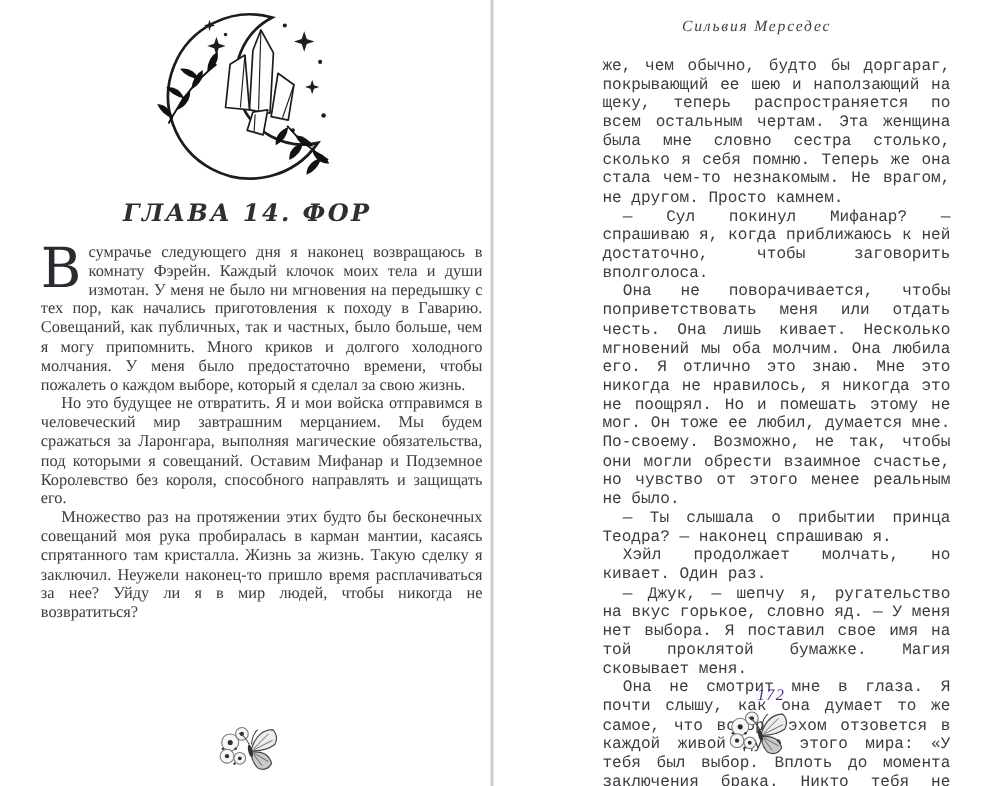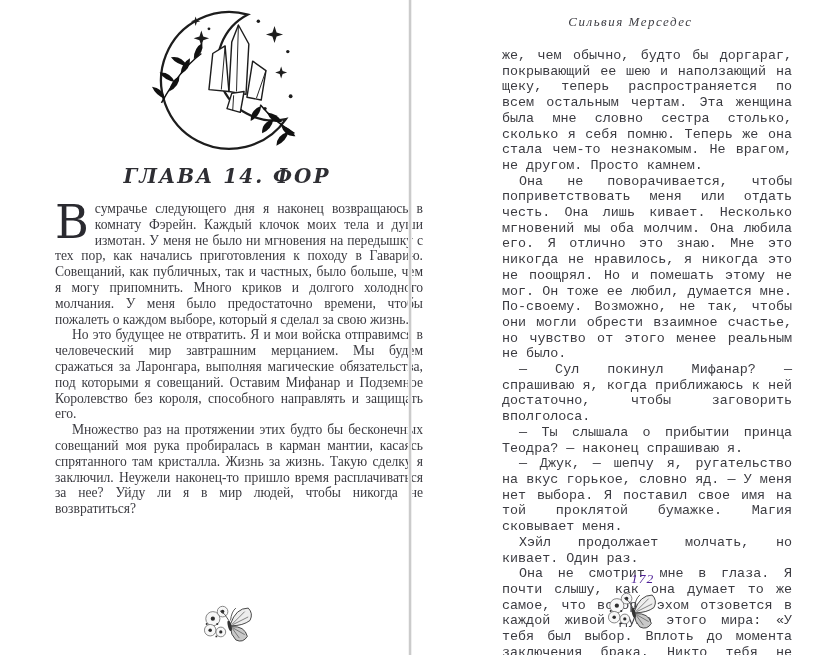--- a/index.html
+++ b/index.html
@@ -7,21 +7,21 @@
     width:820px;height:655px;overflow:hidden;background:#ffffff;
     font-family:"Liberation Serif", serif;color:#3b3b41;
     position:relative;
   }
   .spread{position:absolute;inset:0;}
   .gutter{
     position:absolute;top:0;bottom:0;left:409px;width:2px;
     background:#cbcbcb;box-shadow:1px 0 0 #efefef,-1px 0 0 #f3f3f3;
   }
   .page{position:absolute;top:0;bottom:0;background:#fff;}
-  .page-left{left:0;width:412px;margin-left:21px;}
+  .page-left{left:0;width:412px;}
   .page-right{left:411px;width:409px;margin-left:15px;}
 
   
   .illustration-wrap{margin-top:6px;text-align:center;}
   .chapter-title{
     text-align:center;
     font-family:"DejaVu Serif", serif;
     font-style:italic;font-weight:bold;
     font-size:20px;letter-spacing:2px;color:#2e2e33;
     margin-top:2px;
@@ -164,25 +164,25 @@
   </div>
 
   <div class="gutter"></div>
 
   <div class="page page-right">
 
     <div class="running-header">Сильвия Мерседес</div>
 
     <div class="body-col-right">
       <p class="no-indent">же, чем обычно, будто бы доргараг, покрывающий ее шею и наползающий на щеку, теперь распространяется по всем остальным чертам. Эта женщина была мне словно сестра столько, сколько я себя помню. Теперь же она стала чем-то незнакомым. Не врагом, не другом. Просто камнем.</p>
+      <p>— Сул покинул Мифанар? — спрашиваю я, когда приближаюсь к ней достаточно, чтобы заговорить вполголоса.</p>
       <p>Она не поворачивается, чтобы поприветствовать меня или отдать честь. Она лишь кивает. Несколько мгновений мы оба молчим. Она любила его. Я отлично это знаю. Мне это никогда не нравилось, я никогда это не поощрял. Но и помешать этому не мог. Он тоже ее любил, думается мне. По-своему. Возможно, не так, чтобы они могли обрести взаимное счастье, но чувство от этого менее реальным не было.</p>
-      <p>— Сул покинул Мифанар? — спрашиваю я, когда приближаюсь к ней достаточно, чтобы заговорить вполголоса.</p>
       <p>— Ты слышала о прибытии принца Теодра? — наконец спрашиваю я.</p>
+      <p>Хэйл продолжает молчать, но кивает. Один раз.</p>
       <p>— Джук, — шепчу я, ругательство на вкус горькое, словно яд. — У меня нет выбора. Я поставил свое имя на той проклятой бумажке. Магия сковывает меня.</p>
-      <p>Хэйл продолжает молчать, но кивает. Один раз.</p>
       <p>Она не смотрит мне в глаза. Я почти слышу, как она думает то же самое, что вскоре эхом отзовется в каждой живой душе этого мира: «У тебя был выбор. Вплоть до момента заключения брака. Никто тебя не заставлял это делать». Что мне сказать в свою защиту? Как мне начать объясняться перед Хэйл, или моим министрами, или хоть кем-то из подданных? Как мне сказать им, что отвергнуть Фэрейн, отослать ее прочь в ее мир — это словно вырвать из груди собственное сердце? Никто из них не поймет. Ибо я — их король.</p>
     </div>
 
     <div class="footer footer-right">
       <div class="page-number">172</div>
       <div class="ornament">
         <svg width="58" height="46" viewBox="0 0 64 52">
           <g fill="#f7f7f7" stroke="#777" stroke-width="1">
             <circle cx="16" cy="20" r="8"></circle>
             <circle cx="27" cy="12" r="6"></circle>

